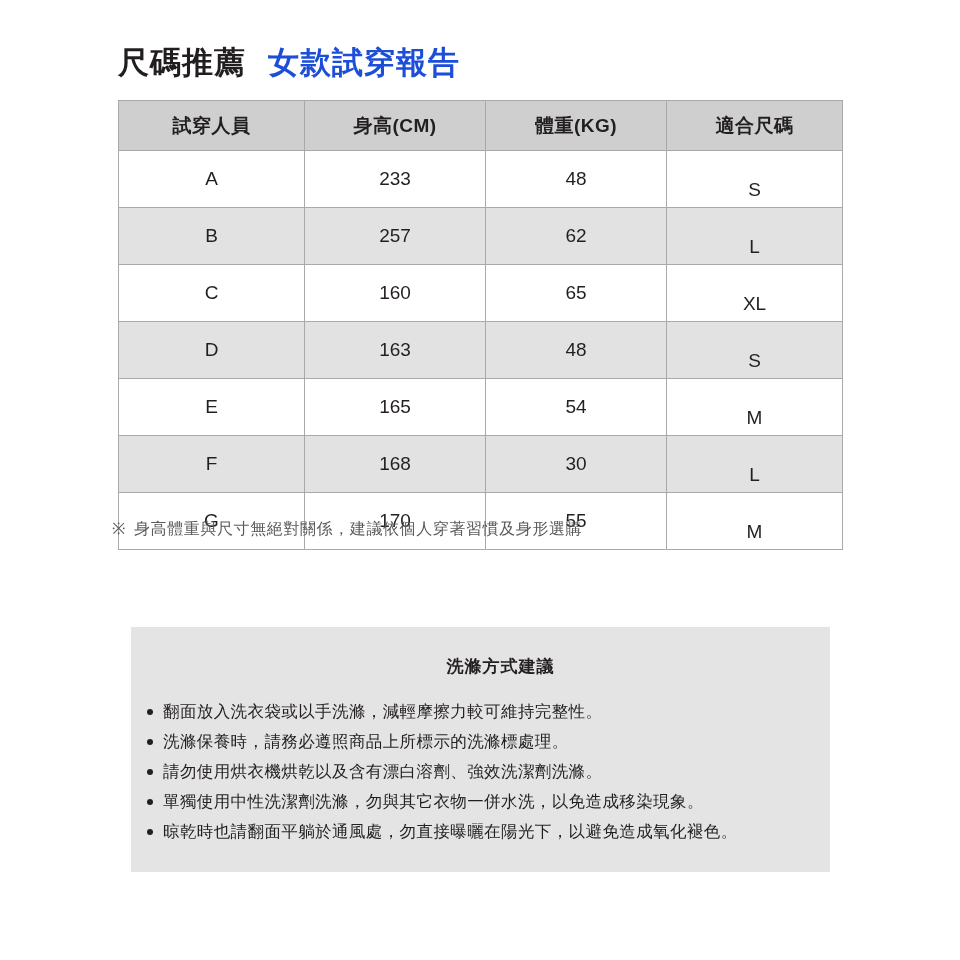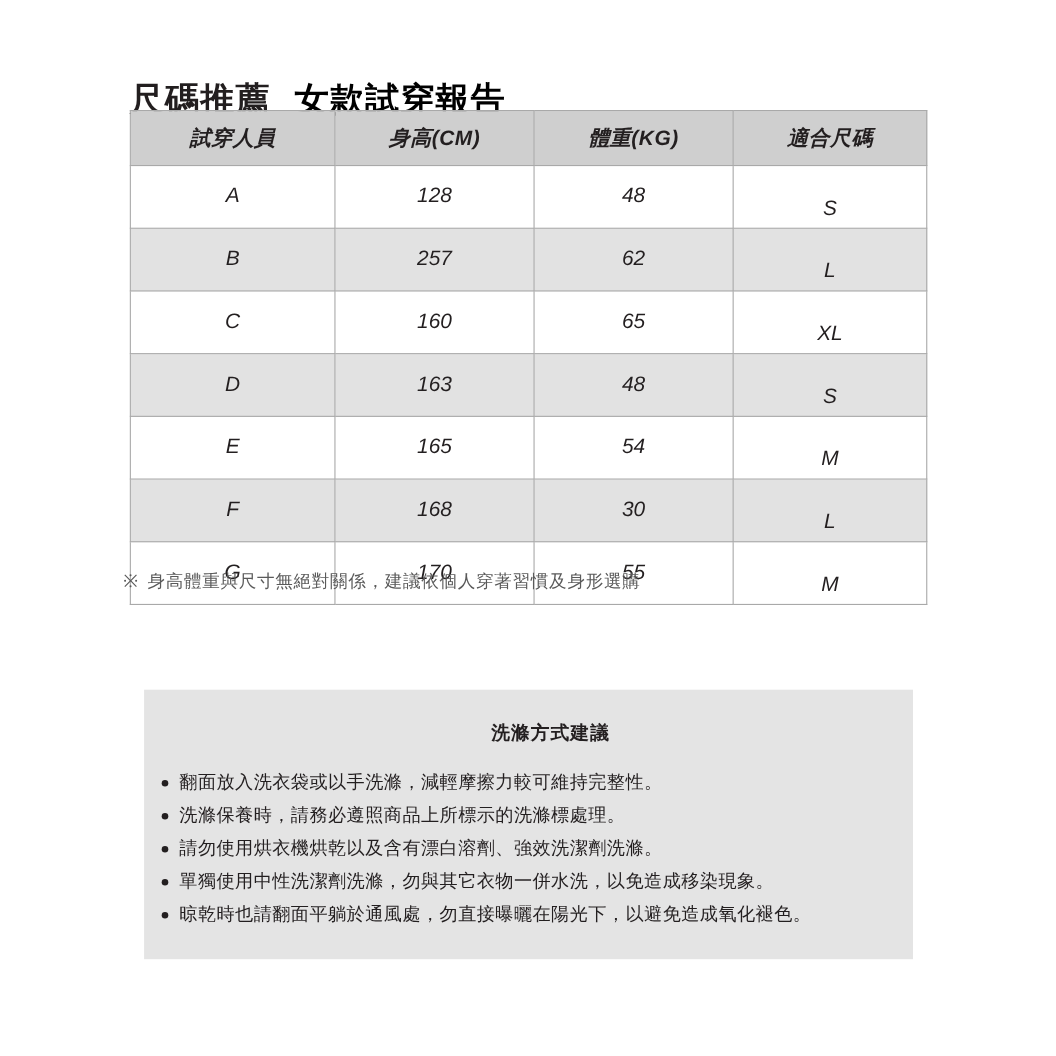--- a/index.html
+++ b/index.html
@@ -34,41 +34,39 @@
   .title-main {
     font-size: 31px;
     font-weight: bold;
     letter-spacing: 1px;
     color: #221e1f;
   }
   .title-sub {
     font-size: 31px;
     font-weight: bold;
     letter-spacing: 1px;
-    color: #000000;
-    margin-top: 28px;
+    color: #1d4ed8;
   }
 
   
   .size-table {
     position: absolute;
     left: 118px;
     top: 100px;
     width: 724px;
     border-collapse: collapse;
     table-layout: fixed;
   }
   .size-table th,
   .size-table td {
     border: 1px solid #a9a9a9;
     text-align: center;
     font-size: 19px;
     color: #231f20;
     font-weight: normal;
-    font-style: italic;
   }
   .size-table thead th {
     background: #cfcfcf;
     height: 47px;
     font-weight: bold;
     font-size: 19px;
     letter-spacing: 0.5px;
   }
   .size-table tbody td {
     height: 49px;
@@ -162,21 +160,21 @@
       <tr>
         <th>試穿人員</th>
         <th>身高(CM)</th>
         <th>體重(KG)</th>
         <th>適合尺碼</th>
       </tr>
     </thead>
     <tbody>
       <tr>
         <td class="cell-person">A</td>
-        <td class="cell-num">128</td>
+        <td class="cell-num">233</td>
         <td class="cell-num">48</td>
         <td class="cell-size">S</td>
       </tr>
       <tr class="alt">
         <td class="cell-person">B</td>
         <td class="cell-num">257</td>
         <td class="cell-num">62</td>
         <td class="cell-size">L</td>
       </tr>
       <tr>

